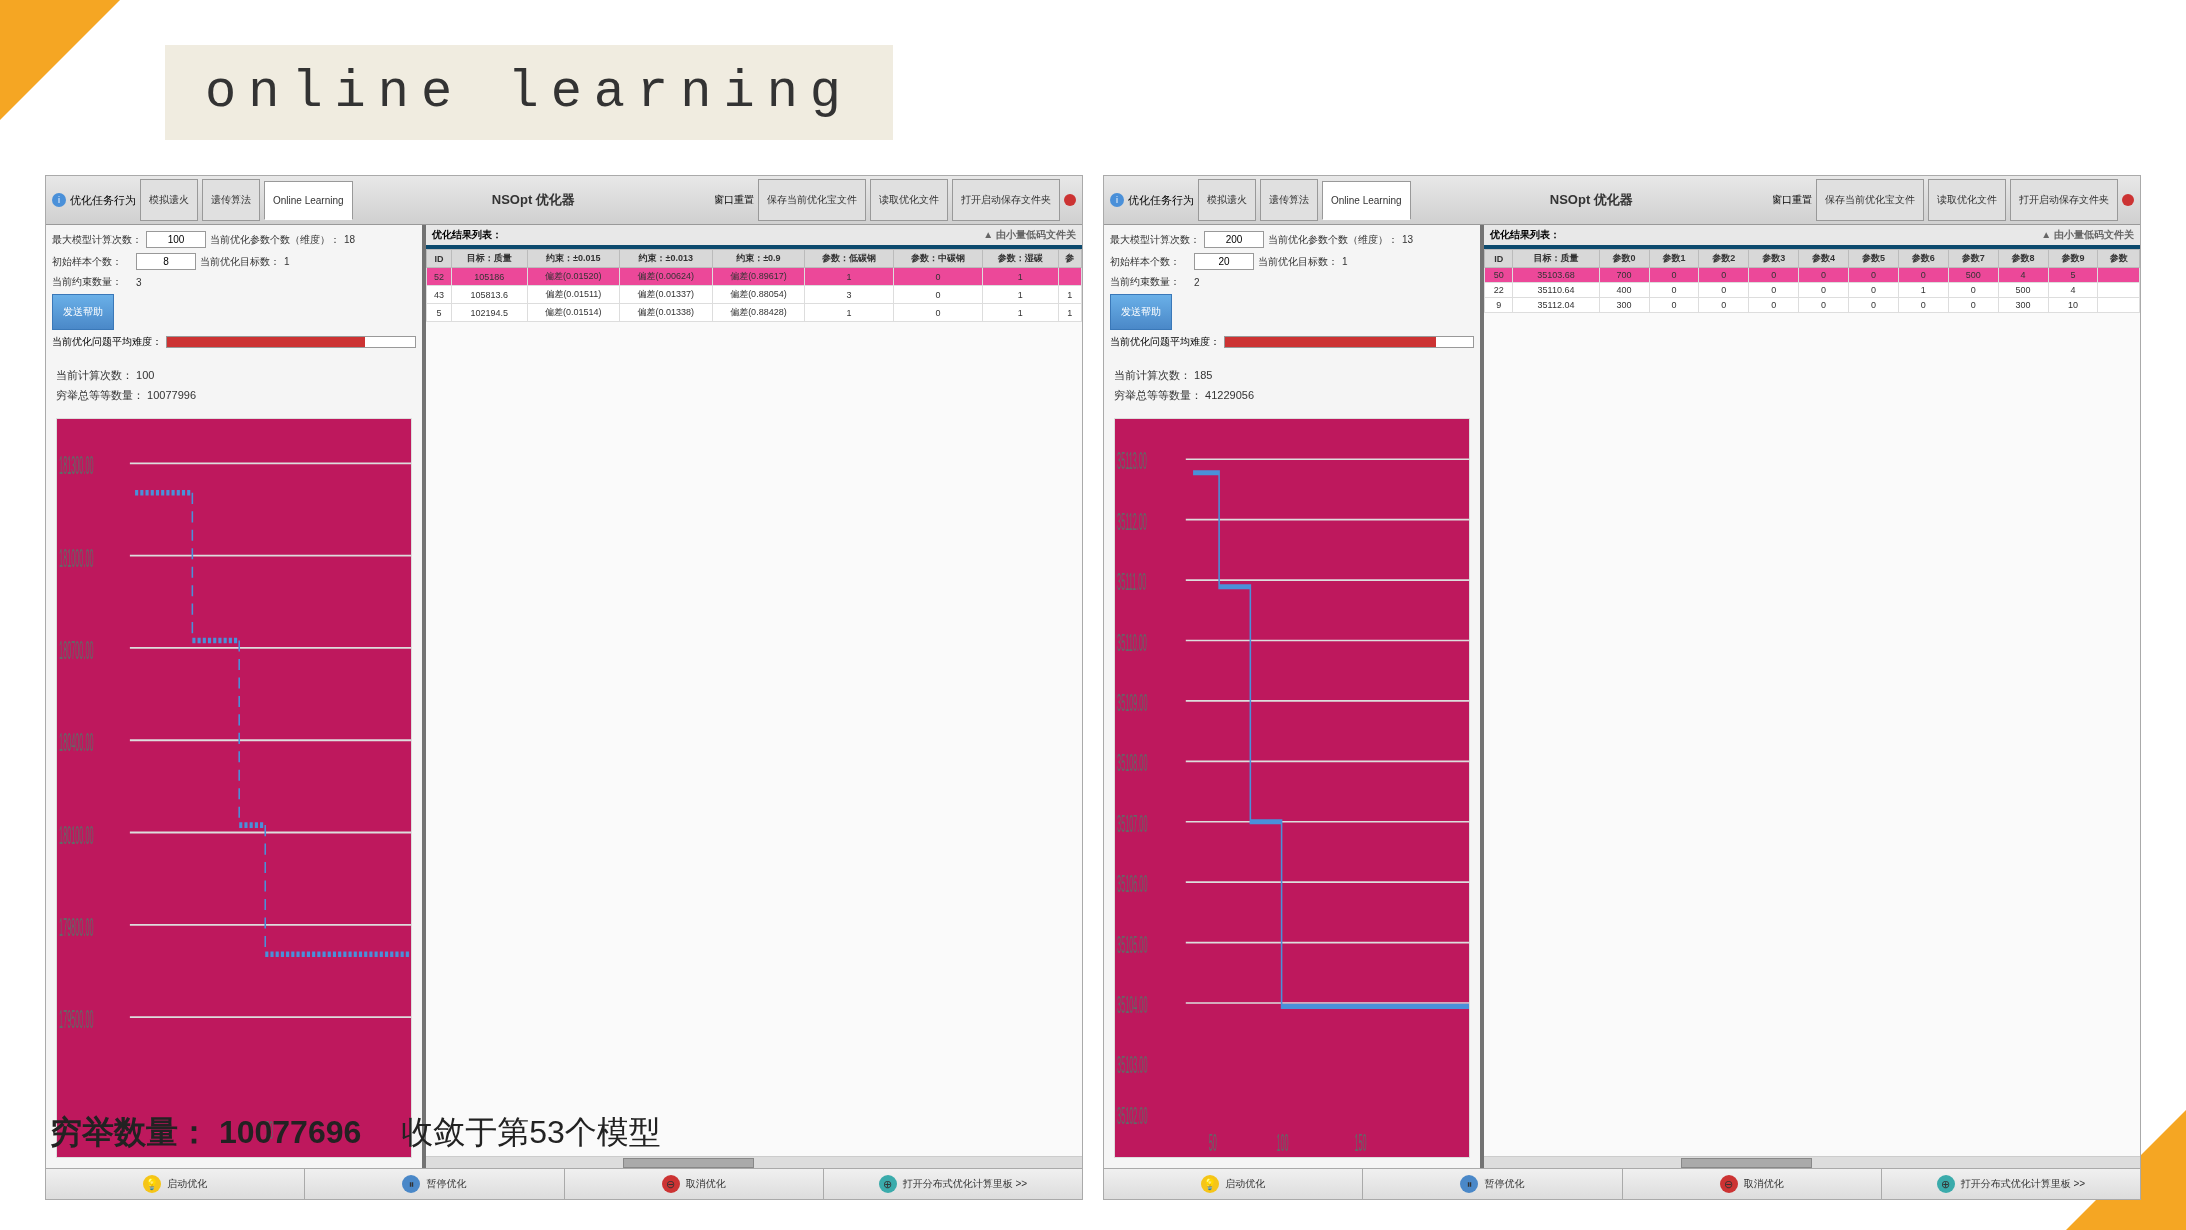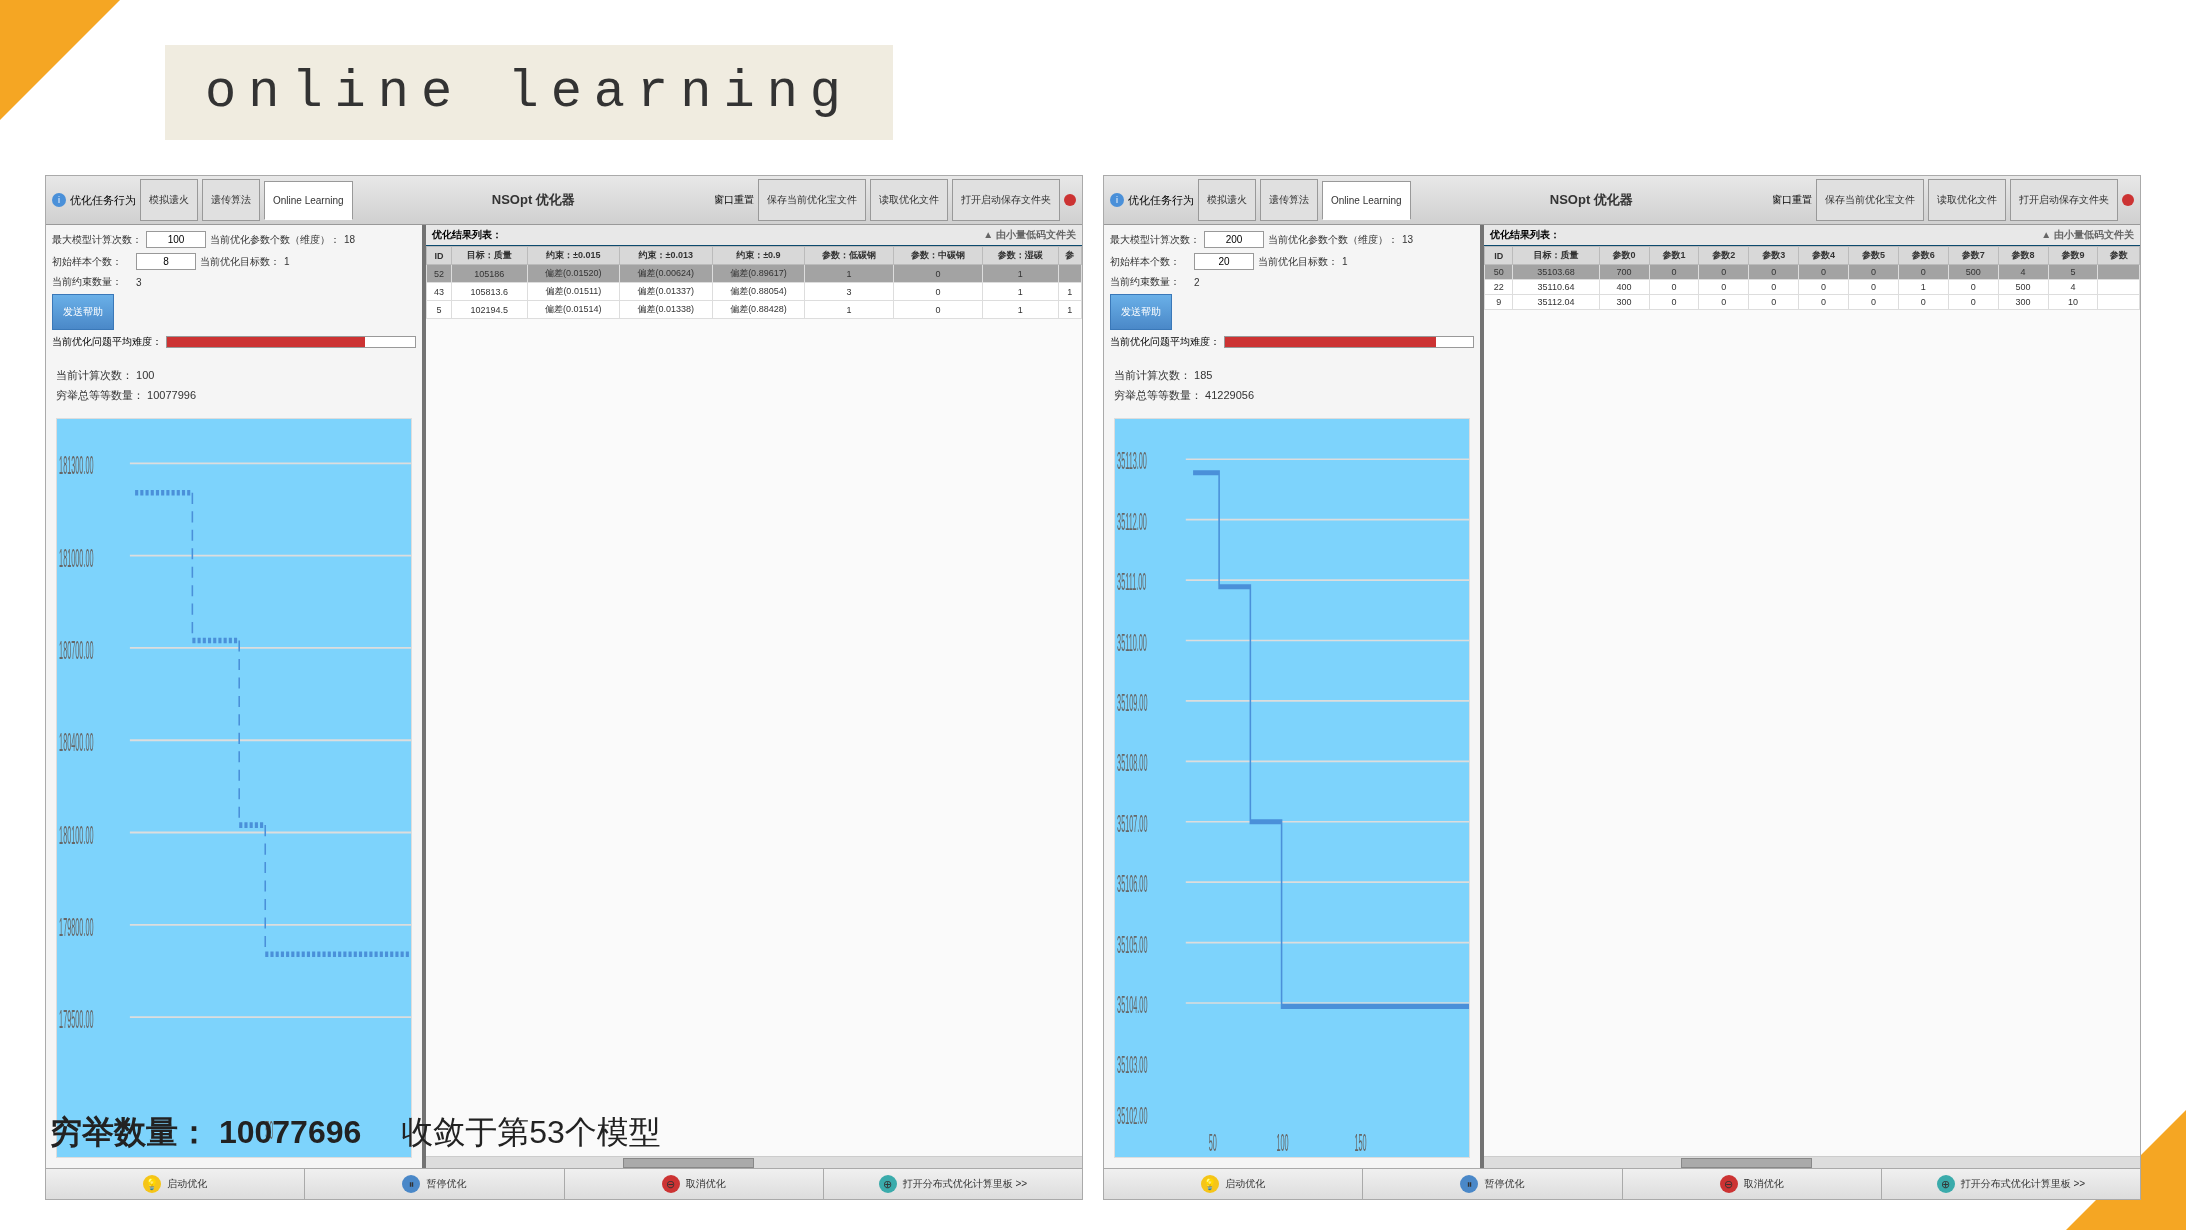--- a/index.html
+++ b/index.html
@@ -201,37 +201,37 @@
       font-size: 11px;
       color: #333;
       line-height: 1.8;
       padding: 4px;
     }
 
     
     .chart-area {
       flex: 1;
       position: relative;
-      background: #7dd3fc;
+      background: #be185d;
       border: 1px solid #ddd;
       margin: 4px;
     }
 
     
     .panel-right {
       flex: 1;
       display: flex;
       flex-direction: column;
       background: #fafafa;
     }
 
     
     .results-header {
       background: #e8e8e8;
-      border-bottom: 1px solid #0c4a6e;
+      border-bottom: 4px solid #0c4a6e;
       padding: 3px 6px;
       font-size: 10px;
       font-weight: bold;
       display: flex;
       align-items: center;
       gap: 6px;
     }
     .results-table-container {
       flex: 1;
       overflow: hidden;
@@ -251,21 +251,21 @@
     }
     .results-table td {
       border: 1px solid #ddd;
       padding: 2px 3px;
       text-align: center;
       color: #333;
       background: #fff;
       white-space: nowrap;
     }
     .results-table tr.selected td {
-      background: #a3a3a3;
+      background: #ec4899;
     }
 
     
     .panel-toolbar {
       display: flex;
       border-top: 1px solid #aaa;
       background: #e8e8e8;
     }
     .toolbar-btn {
       flex: 1;

